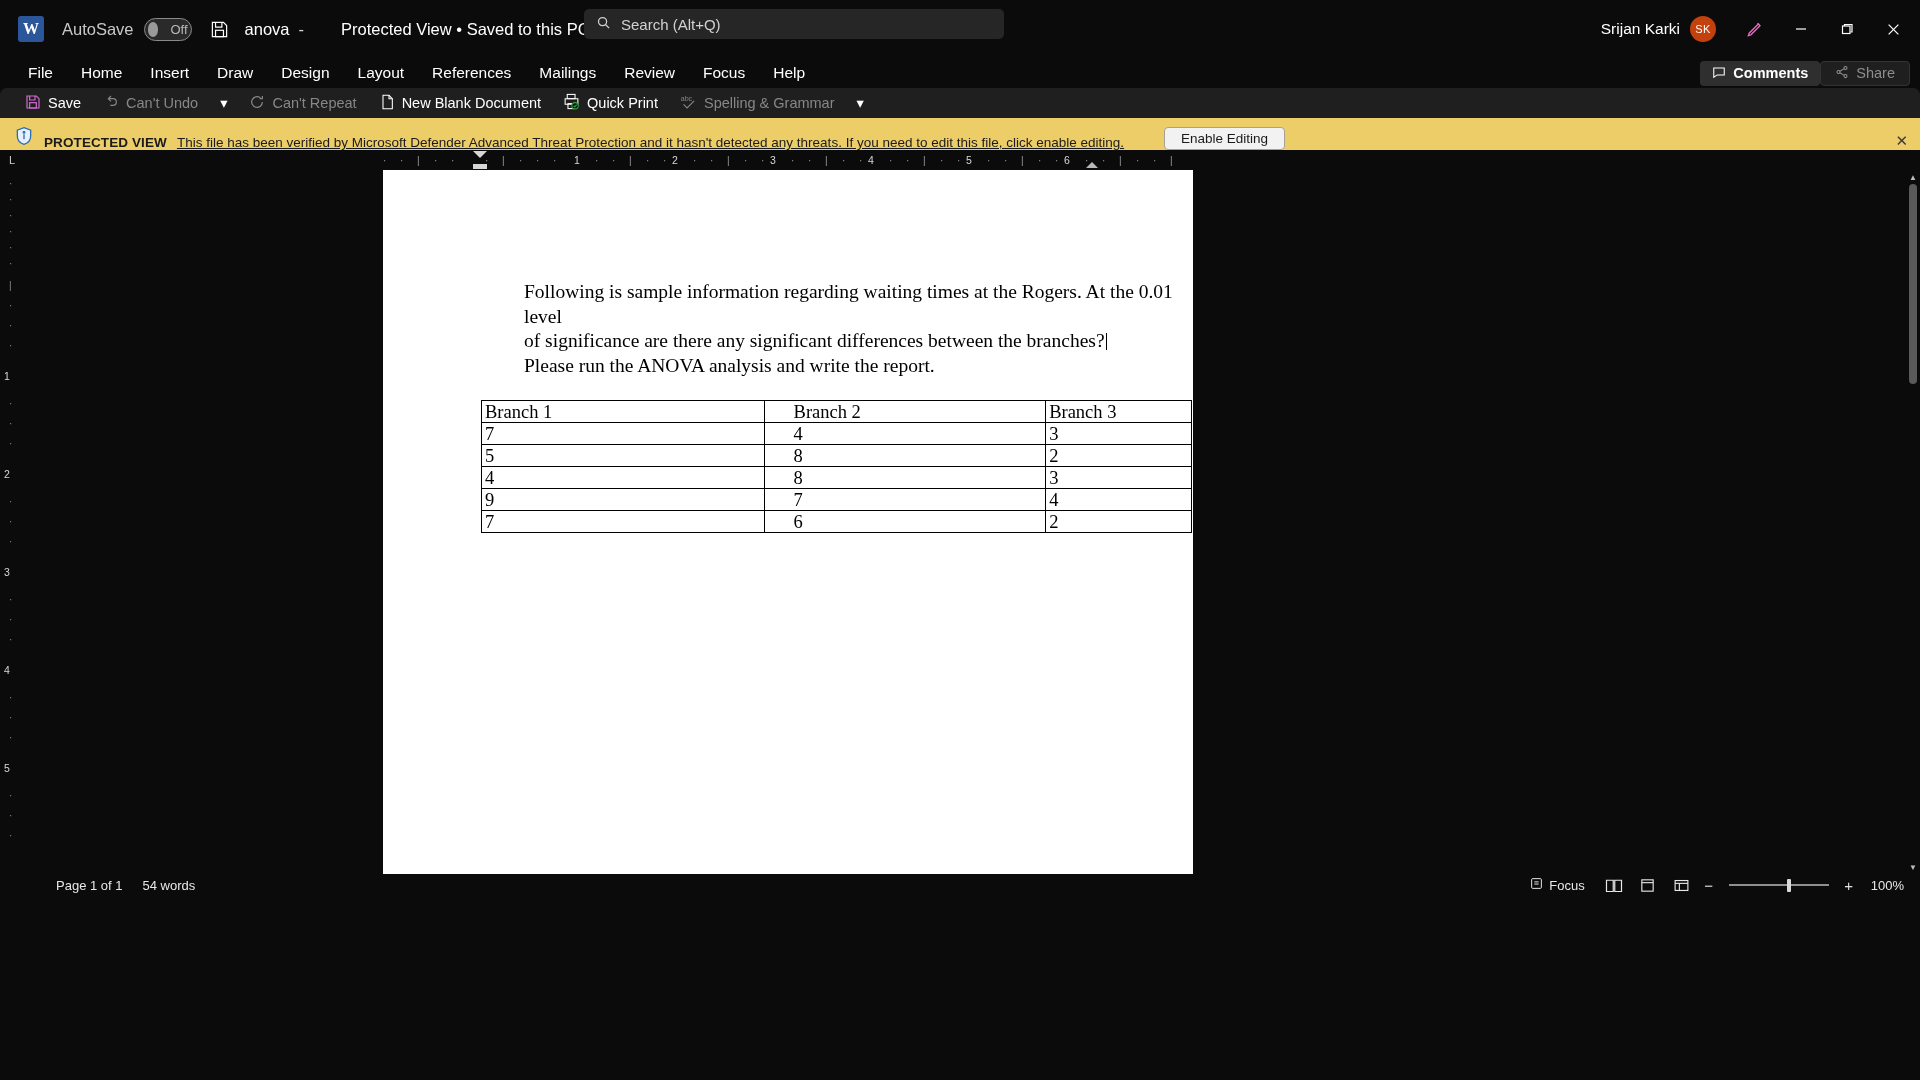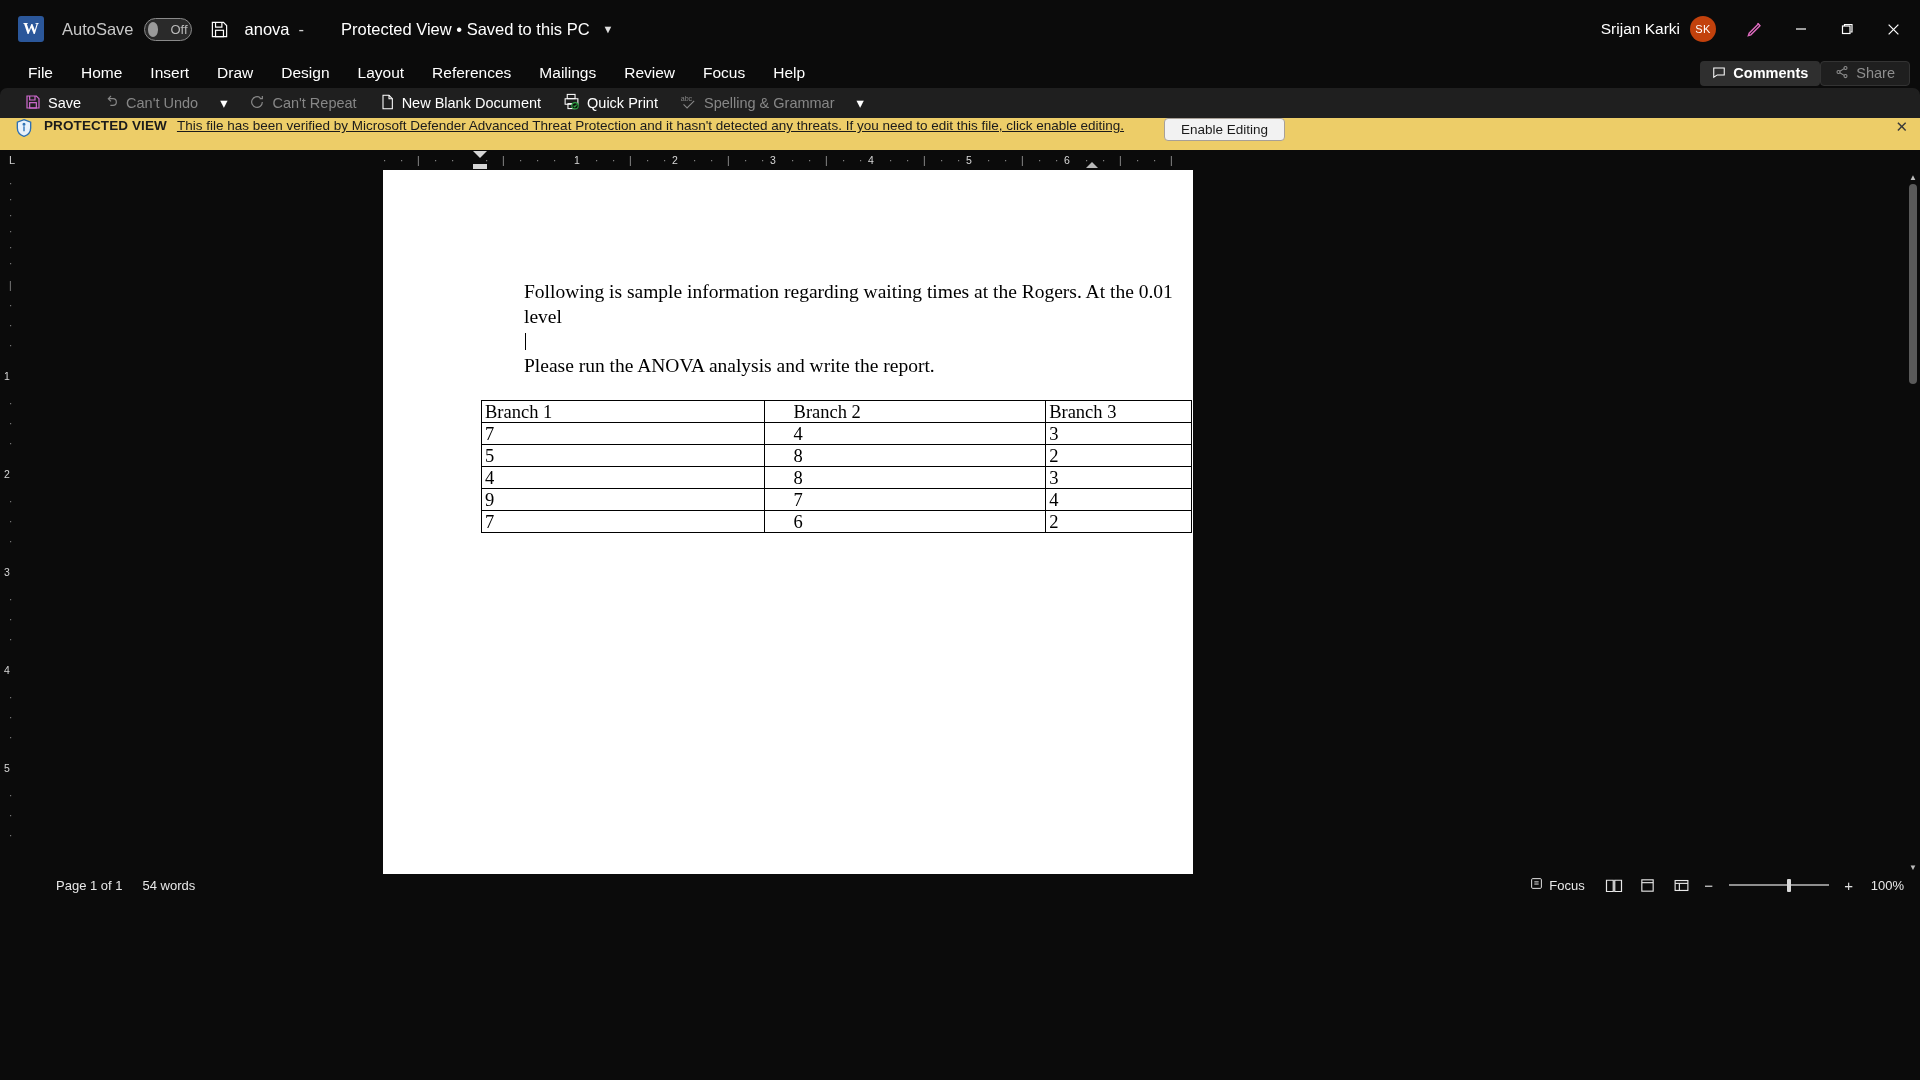--- a/index.html
+++ b/index.html
@@ -91,21 +91,21 @@
   .cmd {
     display:flex; align-items:center; gap:7px;
     padding:0 11px; height:30px; font-size:14.5px; color:#ffffff;
     white-space:nowrap;
   }
   .cmd.disabled { color:#878787; }
 
   
   .protbar {
     height:32px; background:#edcd68;
-    display:flex; align-items:flex-start; padding-left:14px; gap:10px;
+    display:flex; align-items:flex-end; padding-left:14px; gap:10px;
     position:relative; color:#1b1b1b;
   }
   .prot-label { font-size:13.5px; font-weight:bold; color:#1b1b1b; letter-spacing:.1px; }
   .prot-msg { font-size:13.5px; color:#1b1b1b; text-decoration:underline; }
   .enable-btn {
     margin-left:30px; background:#f2f2f2; border:1px solid #a8a097;
     border-radius:4px; height:23px; padding:0 16px;
     display:flex; align-items:center; font-size:13.5px; color:#1b1b1b;
   }
   .prot-close { position:absolute; right:12px; font-size:15px; color:#3a3a3a; }
@@ -227,20 +227,29 @@
     </svg>
   </div>
 
   <div class="doc-title">
     <span>anova</span>
     <span class="sep">-</span>
     <span class="sub">Protected View • Saved to this PC</span>
     <span class="chev-small">▼</span>
   </div>
 
+  <div class="searchbar">
+    <span>
+      <svg width="15" height="15" viewBox="0 0 24 24" fill="none" stroke="#d2d2d2" stroke-width="2">
+        <circle cx="10.5" cy="10.5" r="6.5"></circle>
+          <line x1="15.5" y1="15.5" x2="21" y2="21"></line>
+      </svg>
+    </span>
+    <span class="ph">Search (Alt+Q)</span>
+  </div>
 
   <div class="tb-right">
     <span class="user-name">Srijan Karki</span>
     <span class="avatar">SK</span>
 
     <span class="icon-btn">
       <svg width="20" height="20" viewBox="0 0 24 24" fill="none" stroke="#e06cc0" stroke-width="1.6">
         <path d="M4 20l3-1 11-11-2-2L5 17z"></path>
           <path d="M15 5l2 2"></path>
       </svg>
@@ -475,21 +484,21 @@
     <span class="vdot" style="top:620px;">·</span>
     <span class="vdot" style="top:640px;">·</span>
     <span class="vdot" style="top:660px;">·</span>
   </div>
 
   <div class="canvas">
     <div class="page">
       <div class="page-body">
         <div class="para">Following is sample information regarding waiting times at the Rogers. At the 0.01 level</div>
         <div class="para">
-          <span class="caret"></span>
+          <span>of significance are there any significant differences between the branches?</span><span class="caret"></span>
         </div>
         <div class="para">Please run the ANOVA analysis and write the report.</div>
 
         <table class="doc">
           <tbody>
               <tr>
             <td class="c1">Branch 1</td>
             <td class="c2">Branch 2</td>
             <td class="c3">Branch 3</td>
           </tr>

